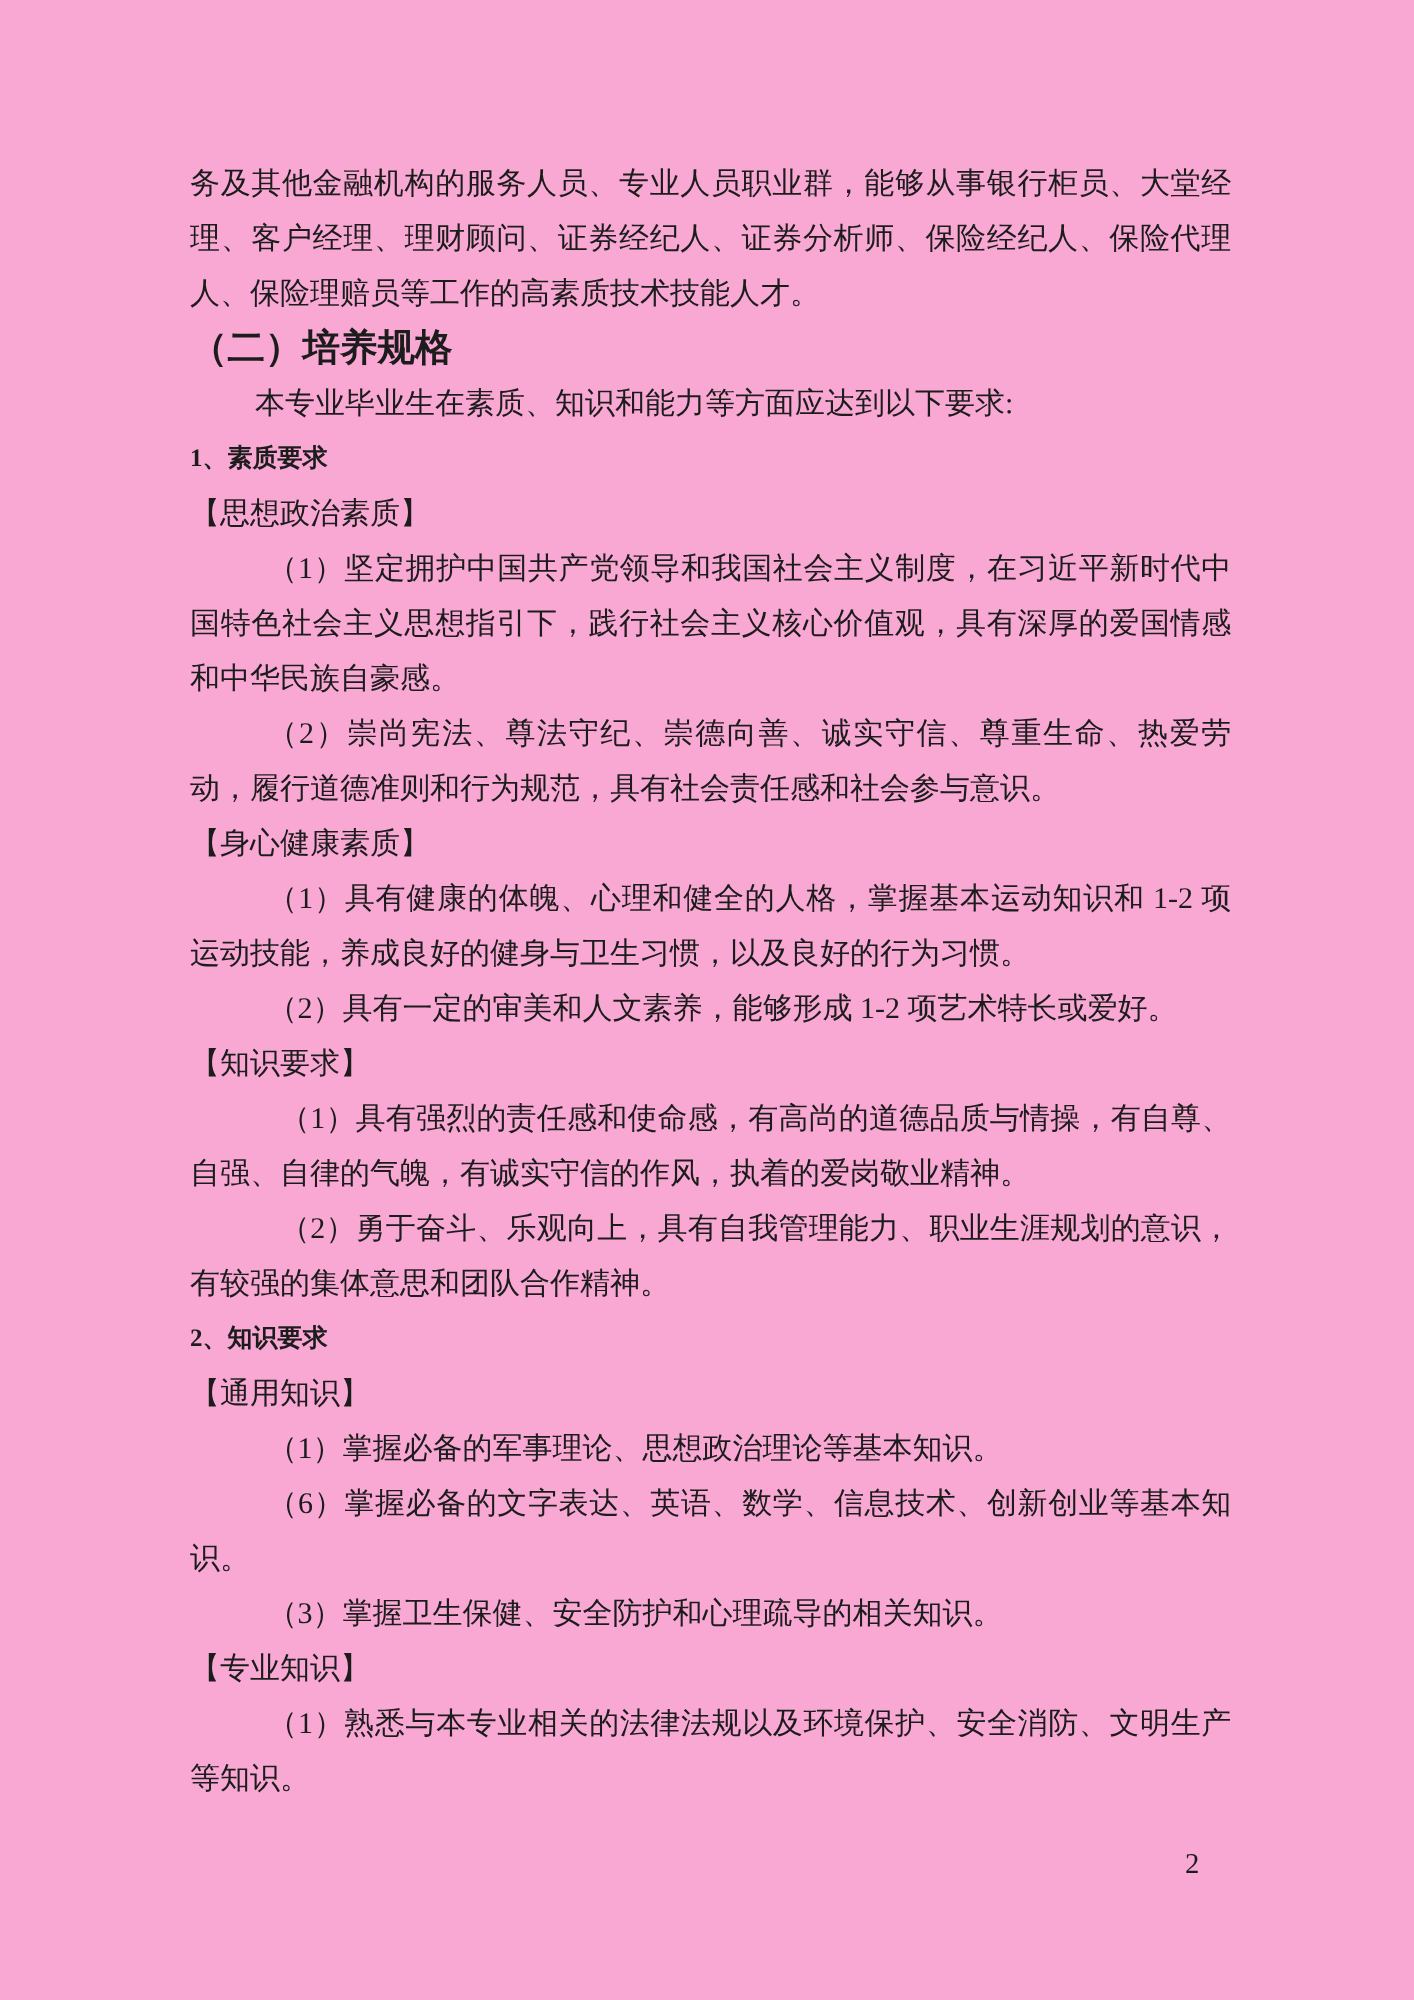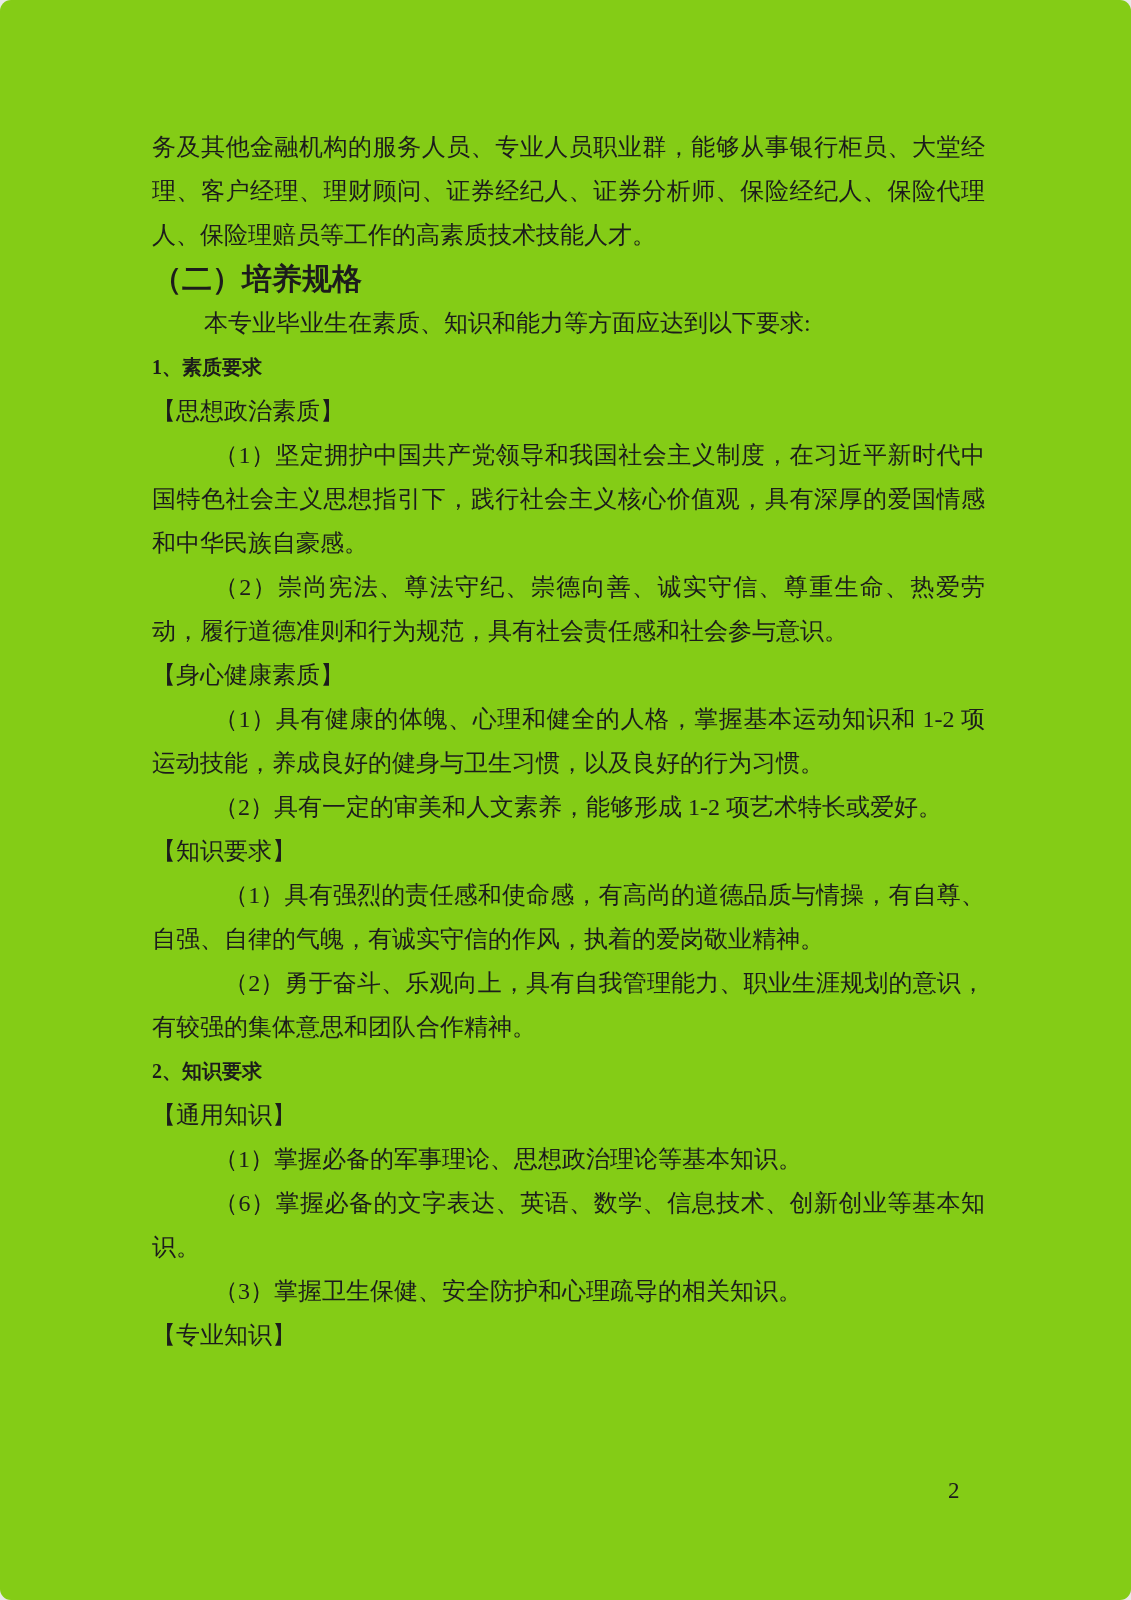--- a/index.html
+++ b/index.html
@@ -5,23 +5,22 @@
   html, body { margin: 0; padding: 0; }
   body {
     width: 1131px;
     background: #e9e9e9;
     font-family: "Liberation Serif", "DejaVu Serif", serif;
   }
   .page {
     position: relative;
     width: 1131px;
     height: 1600px;
-    background: #84cc16;
+    background: #f9a8d4;
     overflow: hidden;
-    border-radius: 11px;
   }
   .content {
     position: absolute;
     left: 152px;
     top: 125px;
     width: 833px;
     font-size: 24px;
     line-height: 44px;
     color: #1c1c1c;
     text-align: justify;
@@ -67,15 +66,16 @@
     <div class="p-num">（2）具有一定的审美和人文素养，能够形成 1-2 项艺术特长或爱好。</div>
     <div class="h-bracket">【知识要求】</div>
     <div class="p-num-alt">（1）具有强烈的责任感和使命感，有高尚的道德品质与情操，有自尊、自强、自律的气魄，有诚实守信的作风，执着的爱岗敬业精神。</div>
     <div class="p-num-alt">（2）勇于奋斗、乐观向上，具有自我管理能力、职业生涯规划的意识，有较强的集体意思和团队合作精神。</div>
     <div class="h-num">2、知识要求</div>
     <div class="h-bracket">【通用知识】</div>
     <div class="p-num">（1）掌握必备的军事理论、思想政治理论等基本知识。</div>
     <div class="p-num">（6）掌握必备的文字表达、英语、数学、信息技术、创新创业等基本知识。</div>
     <div class="p-num">（3）掌握卫生保健、安全防护和心理疏导的相关知识。</div>
     <div class="h-bracket">【专业知识】</div>
+    <div class="p-num">（1）熟悉与本专业相关的法律法规以及环境保护、安全消防、文明生产等知识。</div>
   </div>
   <div class="page-number">2</div>
 </div>
 
 </body></html>

